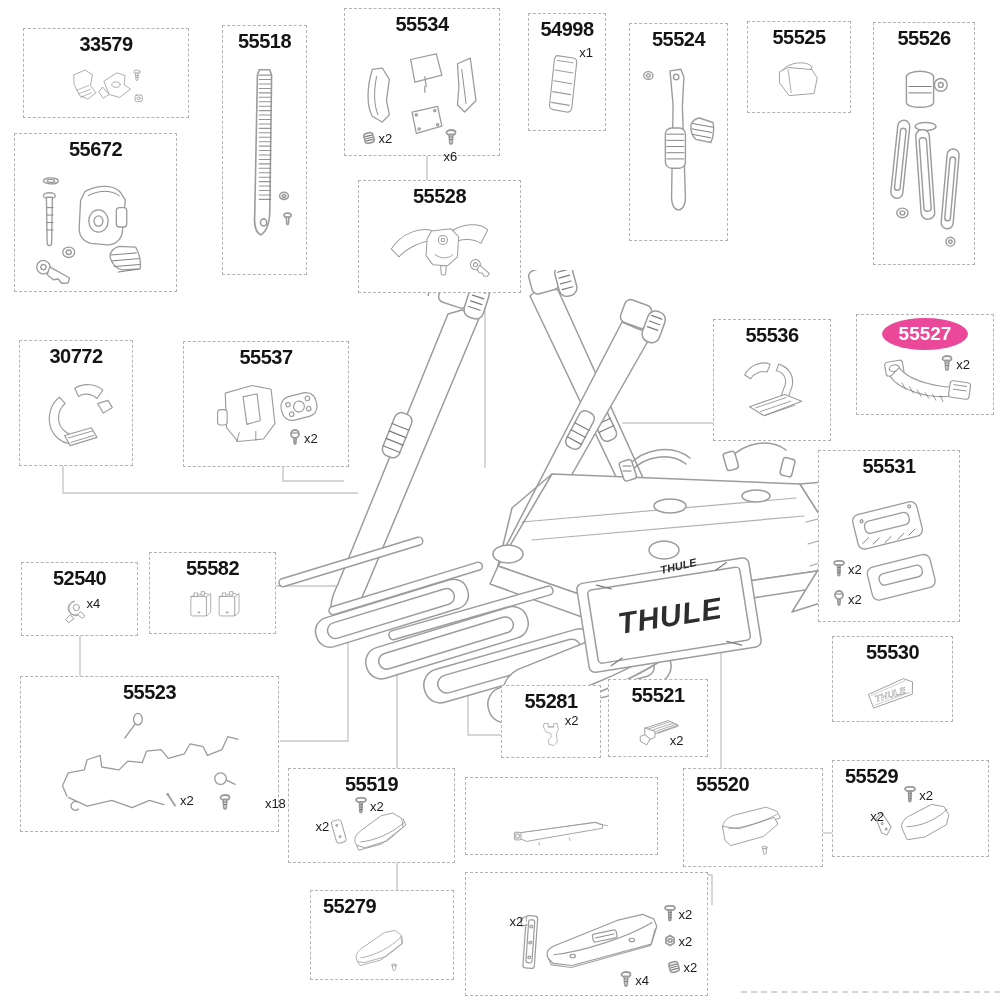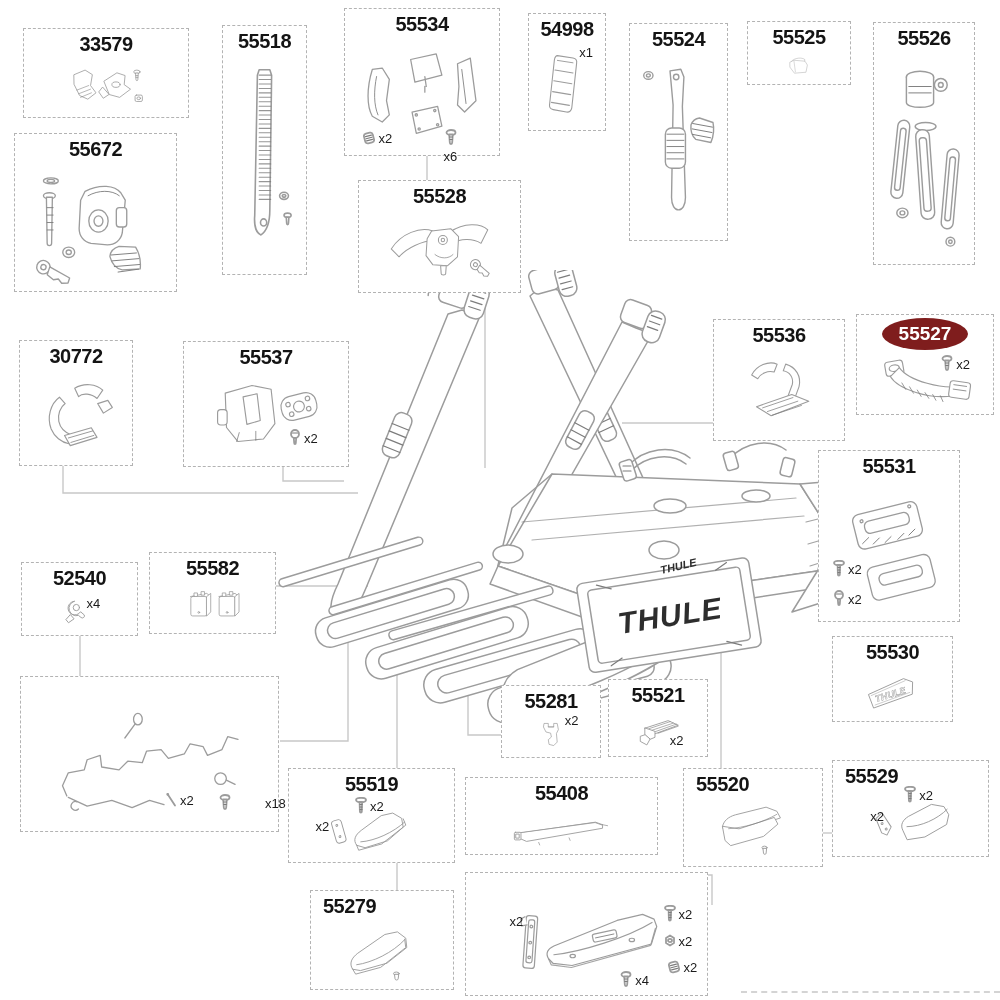--- a/index.html
+++ b/index.html
@@ -294,21 +294,21 @@
   <circle cx="52" cy="22" r="3.5"></circle>
   <rect x="38" y="88" width="26" height="52" rx="8" fill="#fff"></rect>
   <path class="skd" d="M40,96 h22 M40,104 h22 M40,112 h22 M40,120 h22 M40,128 h22"></path>
   <g transform="translate(72,76) rotate(6)">
                 <path fill="#fff" d="M0,8 q2,-8 10,-10 l18,4 q4,12 0,26 l-20,-2 q-8,-6 -8,-18z"></path>
                 <path class="skd" d="M2,6 l26,2 M2,13 l26,2 M3,20 l24,2"></path>
               </g>
             </g>
           </svg></div>
       </div>
-      <div class="part-box" style="left: 747px; top: 21px; width: 104px; height: 64px;">
+      <div class="part-box" style="left: 747px; top: 21px; width: 104px; height: 92px;">
         <div class="part-label">55525</div>
         <div class="sketch"><svg viewBox="0 0 130 100" preserveAspectRatio="xMidYMid meet">
             <g class="sk">
   <path fill="#fff" d="M34,30 c12,-14 44,-18 56,-6 l-6,20 c-14,-8 -36,-6 -42,0z"></path>
   <path fill="#fff" d="M28,34 l16,-8 46,4 10,16 -6,30 -48,4 -18,-24z"></path>
   <path class="skd" d="M44,30 l6,44"></path>
             </g>
           </svg></div>
       </div>
       <div class="part-box" style="left: 873px; top: 22px; width: 102px; height: 243px;">
@@ -393,33 +393,33 @@
           <svg viewBox="0 0 12 17">
             <g class="sk" stroke-width="1.2">
               <circle cx="6" cy="5" r="4" fill="#fff"></circle>
               <path class="skd" d="M3.5,4 h5"></path>
               <path fill="#fff" d="M4.8,9 l0.4,5 c0,1.4 1.6,1.4 1.6,0 l0.4,-5z"></path>
             </g>
           </svg>
           <span>x2</span>
         </span>
       </div>
-      <div class="part-box" style="left: 713px; top: 319px; width: 132px; height: 122px;">
+      <div class="part-box" style="left: 713px; top: 319px; width: 118px; height: 122px;">
         <div class="part-label">55536</div>
         <div class="sketch"><svg viewBox="0 0 130 135" preserveAspectRatio="xMidYMid meet">
             <g class="sk">
   <path fill="#fff" d="M20,38 c8,-16 28,-24 42,-18 l-5,13 c-10,-3 -22,2 -27,11z"></path>
   <path fill="#fff" d="M76,20 c17,5 26,20 22,37 l-11,30 -11,-4 11,-30 c2,-11 -4,-20 -15,-22z"></path>
   <path fill="#fff" d="M28,90 l58,-20 28,11 -62,24z"></path>
   <path class="skd" d="M38,92 l50,-17 M46,98 l50,-17 M54,104 l48,-16"></path>
             </g>
           </svg></div>
       </div>
       <div class="part-box" style="left: 856px; top: 314px; width: 138px; height: 101px;">
-        <div class="pill" style="background: #7f1d1d; color: rgb(255, 255, 255);">55527</div>
+        <div class="pill" style="background: #ec4899; color: rgb(255, 255, 255);">55527</div>
         <div class="sketch"><svg viewBox="0 0 160 95" preserveAspectRatio="xMidYMid meet">
             <g class="sk">
   <g transform="rotate(-10 32 32)">
                 <rect x="18" y="22" width="28" height="22" rx="5" fill="#fff"></rect>
                 <ellipse cx="32" cy="33" rx="8" ry="5"></ellipse>
               </g>
   <path fill="#fff" d="M26,46 c12,20 62,36 98,30 l16,-16 c-32,8 -86,-8 -100,-28z"></path>
   <path class="skd" d="M44,56 l6,10 M56,62 l6,10 M68,67 l6,10 M80,71 l6,9 M92,74 l5,9 M104,76 l4,9"></path>
   <g transform="rotate(8 134 66)">
                 <rect x="118" y="54" width="32" height="26" rx="5" fill="#fff"></rect>
@@ -518,20 +518,21 @@
                 <rect x="26" y="26" width="36" height="44" rx="4" fill="#fff"></rect>
                 <path fill="#fff" d="M62,26 l9,-7 0,42 -9,9z"></path>
                 <rect x="34" y="18" width="7" height="8" fill="#fff"></rect>
                 <rect x="50" y="15" width="7" height="8" fill="#fff"></rect>
                 <circle cx="44" cy="62" r="2"></circle>
               </g>
             </g>
           </svg></div>
       </div>
       <div class="part-box" style="left: 20px; top: 676px; width: 259px; height: 156px;">
+        <div class="part-label">55523</div>
         <div class="sketch"><svg viewBox="0 0 260 160" preserveAspectRatio="xMidYMid meet">
             <g class="sk" stroke-width="2">
   <path d="M16,120 l-6,-14 8,-18 22,-4 4,-14 18,-6 2,16 24,4 12,-12 20,2 6,-16 20,-2 10,12 22,-6 8,-14 18,4 6,12 20,-8 8,-18 14,4"></path>
   <path d="M18,122 l26,12 34,-8 28,10 24,-10 20,6"></path>
   <path d="M96,40 l16,-22"></path>
               <ellipse cx="114" cy="14" rx="6" ry="8" fill="#fff"></ellipse>
   <circle cx="228" cy="96" r="8" fill="#fff"></circle>
               <path d="M236,98 l12,6"></path>
   <path d="M30,128 a6,6 0 1 0 2,10"></path>
             </g>
@@ -604,21 +605,20 @@
               <path class="skd" d="M4.9,7.5 h2.2 M5,10 h2 M5,12.5 h2"></path>
             </g>
           </svg>
           <span>x2</span>
         </span>
         <span class="qty" style="left: 16%; top: 54%;">
           <span>x2</span>
         </span>
       </div>
       <div class="part-box" style="left: 465px; top: 777px; width: 193px; height: 78px;">
-        <div class="part-label">55408</div>
         <div class="sketch"><svg viewBox="0 0 210 75" preserveAspectRatio="xMidYMid meet">
             <g class="sk">
   <path fill="#fff" d="M20,46 L172,24 l14,5 -150,25z"></path>
   <path fill="#fff" d="M20,46 l0,9 16,7 150,-26 0,-6 -14,-5z"></path>
   <rect x="12" y="44" width="13" height="15" rx="2" fill="#fff"></rect>
               <rect x="15.5" y="47.5" width="6" height="8" fill="#fff"></rect>
   <path class="skd" d="M186,29 l10,2 M60,64 l2,5 M120,55 l2,5"></path>
             </g>
           </svg></div>
       </div>
@@ -656,21 +656,21 @@
               <path fill="#fff" d="M4.6,5 l0.3,9.5 c0,1.6 1.9,1.6 1.9,0 l0.3,-9.5z"></path>
               <path class="skd" d="M4.9,7.5 h2.2 M5,10 h2 M5,12.5 h2"></path>
             </g>
           </svg>
           <span>x2</span>
         </span>
         <span class="qty" style="left: 24%; top: 50%;">
           <span>x2</span>
         </span>
       </div>
-      <div class="part-box" style="left: 310px; top: 890px; width: 144px; height: 100px;">
+      <div class="part-box" style="left: 310px; top: 890px; width: 144px; height: 90px;">
         <div class="part-label left">55279</div>
         <div class="sketch"><svg viewBox="0 0 165 115" preserveAspectRatio="xMidYMid meet">
             <g class="sk">
   <path fill="#fff" d="M26,88 c-7,-10 -2,-21 10,-30 l52,-36 24,-5 16,12 2,18 -38,30 -50,14z"></path>
   <path d="M34,80 c30,-4 70,-24 92,-48"></path>
   <path d="M26,88 l6,10 48,-13 48,-38 -2,-16"></path>
   <g transform="translate(110,100)">
                 <ellipse cx="0" cy="-3" rx="5.5" ry="3" fill="#fff"></ellipse>
                 <path fill="#fff" d="M-3.5,-1 l1,8 c0,3 6,3 6,0 l1,-8z"></path>
               </g>

